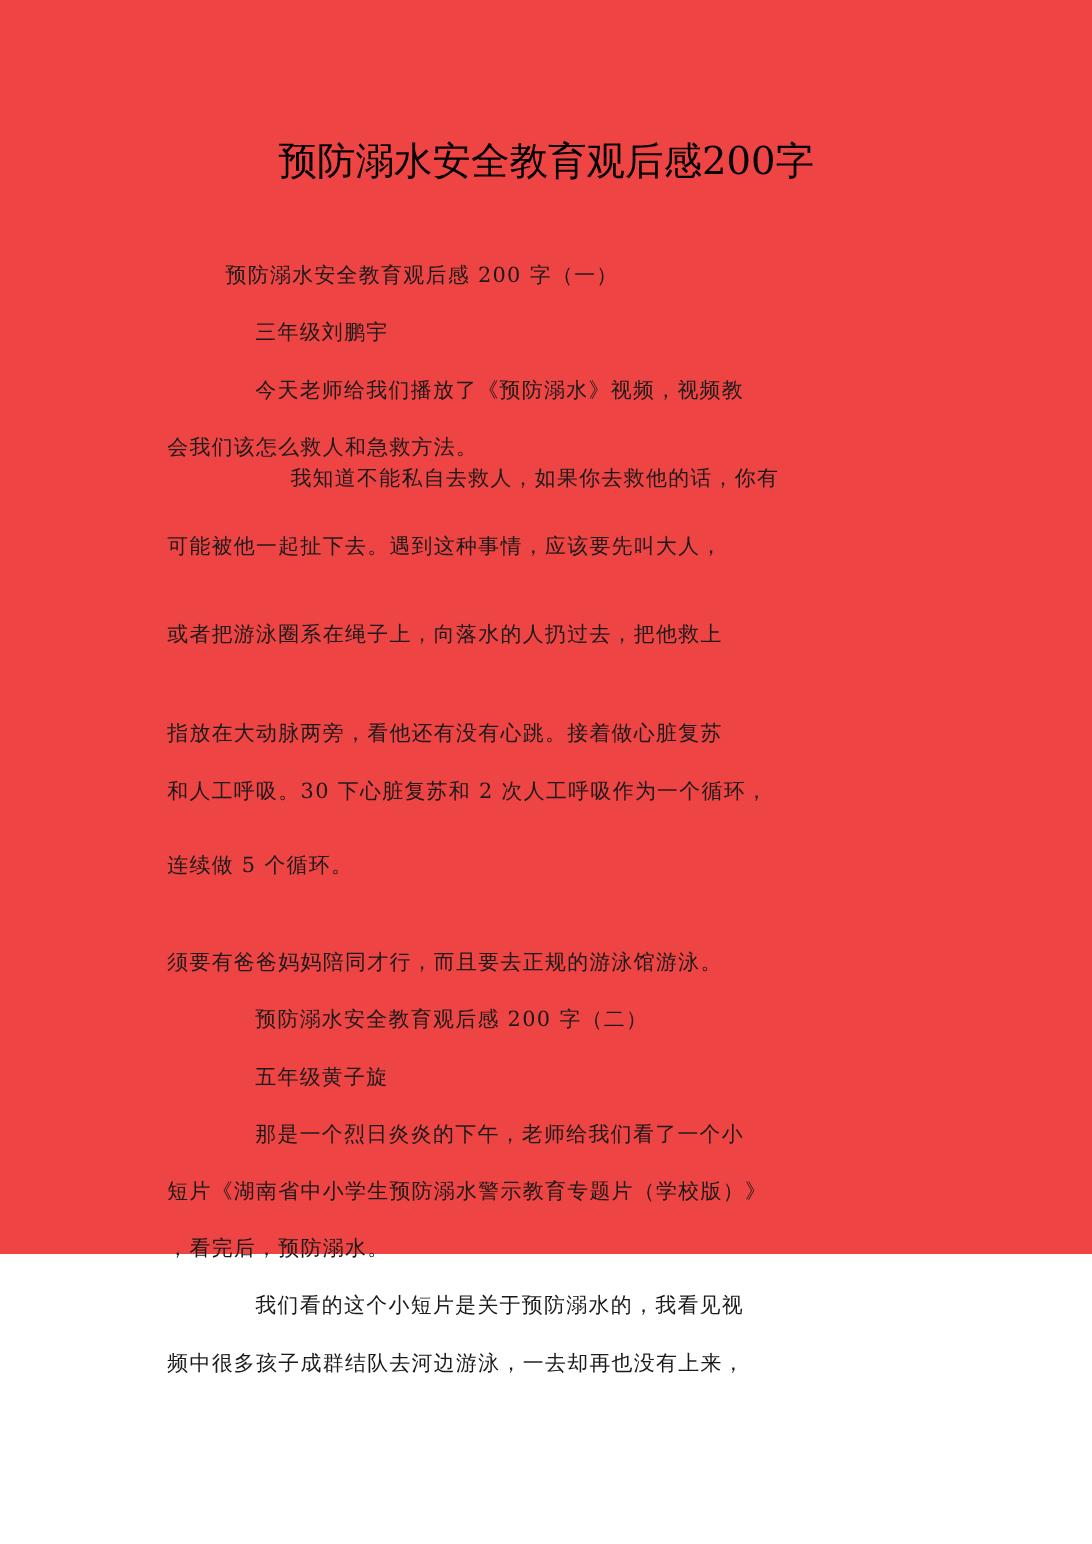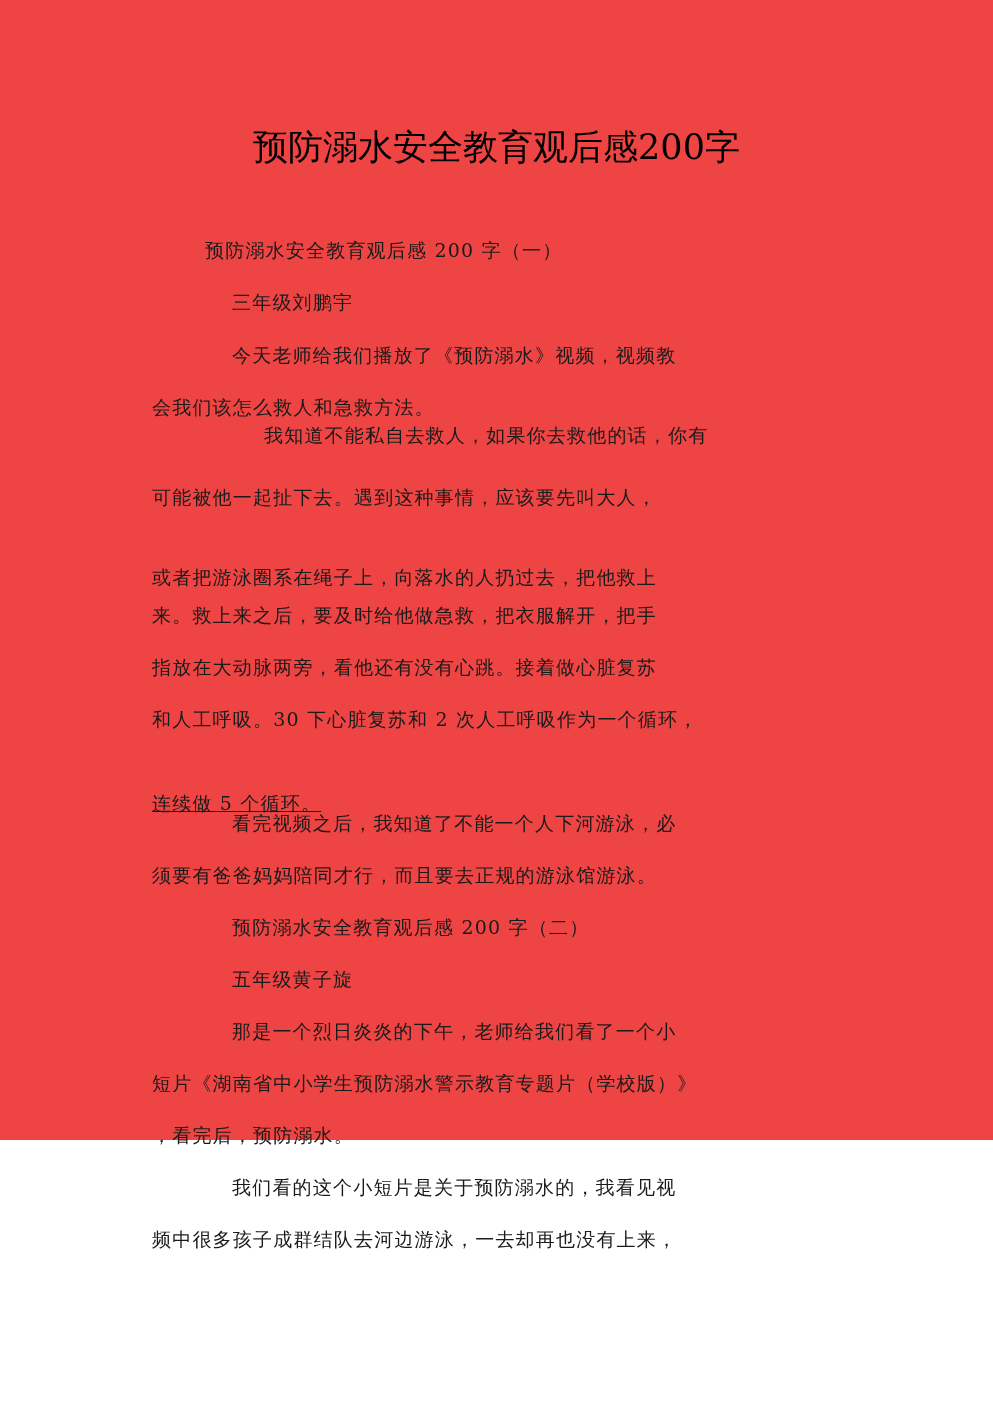--- a/index.html
+++ b/index.html
@@ -17,25 +17,23 @@
 <div class="page">
   <div class="title">预防溺水安全教育观后感200字</div>
 
   <div class="line" style="left:205px; top:233px;">预防溺水安全教育观后感 200 字（一）</div>
   <div class="line" style="left:232px; top:285px;">三年级刘鹏宇</div>
   <div class="line" style="left:152px; top:390px;">会我们该怎么救人和急救方法。</div>
   <div class="line" style="left:232px; top:338px;">今天老师给我们播放了《预防溺水》视频，视频教</div>
   <div class="line" style="left:232px; top:418px;margin-left:32px;">我知道不能私自去救人，如果你去救他的话，你有</div>
   <div class="line" style="left:152px; top:480px;">可能被他一起扯下去。遇到这种事情，应该要先叫大人，</div>
   <div class="line" style="left:152px; top:560px;">或者把游泳圈系在绳子上，向落水的人扔过去，把他救上</div>
-  <div class="line" style="left:152px; top:598px;">来。救上来之后，要及时给他做急救，把衣服解开，把手</div>
   <div class="line" style="left:152px; top:650px;">指放在大动脉两旁，看他还有没有心跳。接着做心脏复苏</div>
   <div class="line" style="left:152px; top:702px;">和人工呼吸。30 下心脏复苏和 2 次人工呼吸作为一个循环，</div>
-  <div class="line" style="left:152px; top:786px;text-decoration:underline;">连续做 5 个循环。</div>
-  <div class="line" style="left:232px; top:806px;">看完视频之后，我知道了不能一个人下河游泳，必</div>
+  <div class="line" style="left:152px; top:770px;">连续做 5 个循环。</div>
   <div class="line" style="left:152px; top:858px;">须要有爸爸妈妈陪同才行，而且要去正规的游泳馆游泳。</div>
   <div class="line" style="left:232px; top:910px;">预防溺水安全教育观后感 200 字（二）</div>
   <div class="line" style="left:232px; top:962px;">五年级黄子旋</div>
   <div class="line" style="left:232px; top:1014px;text-align:right;">那是一个烈日炎炎的下午，老师给我们看了一个小</div>
   <div class="line" style="left:152px; top:1066px;">短片《湖南省中小学生预防溺水警示教育专题片（学校版）》</div>
   <div class="line" style="left:152px; top:1118px;">，看完后，预防溺水。</div>
   <div class="line" style="left:232px; top:1170px;">我们看的这个小短片是关于预防溺水的，我看见视</div>
   <div class="line" style="left:152px; top:1222px;">频中很多孩子成群结队去河边游泳，一去却再也没有上来，</div>
 </div>
 

